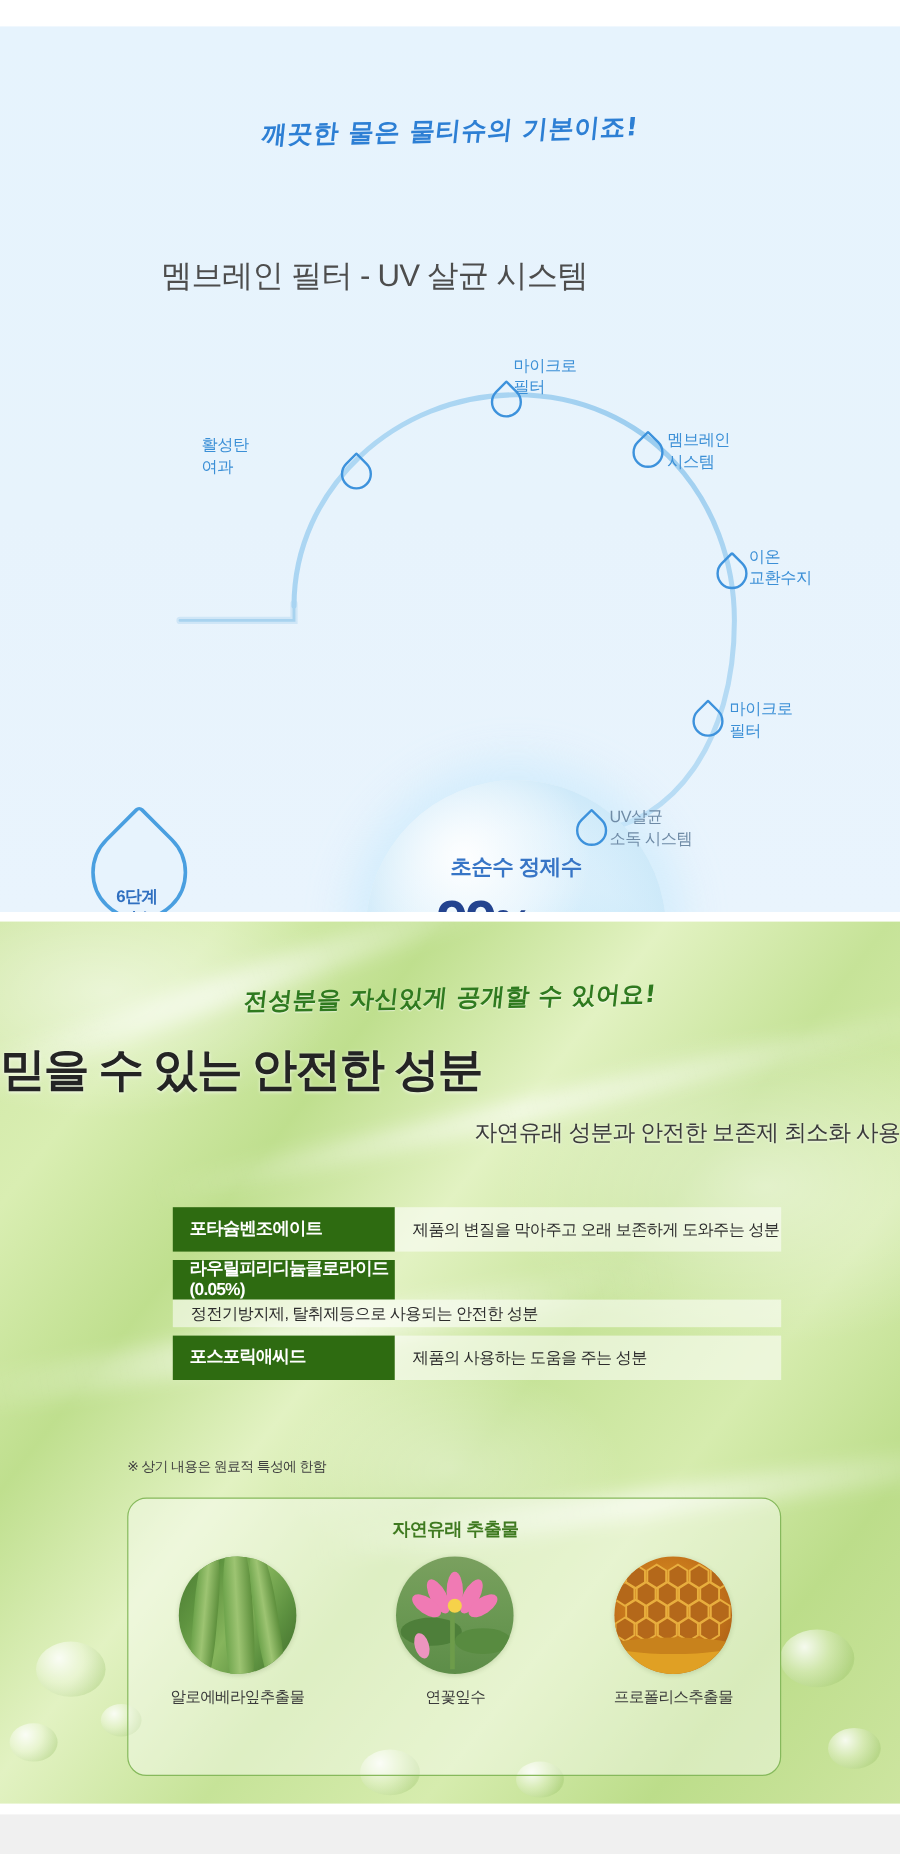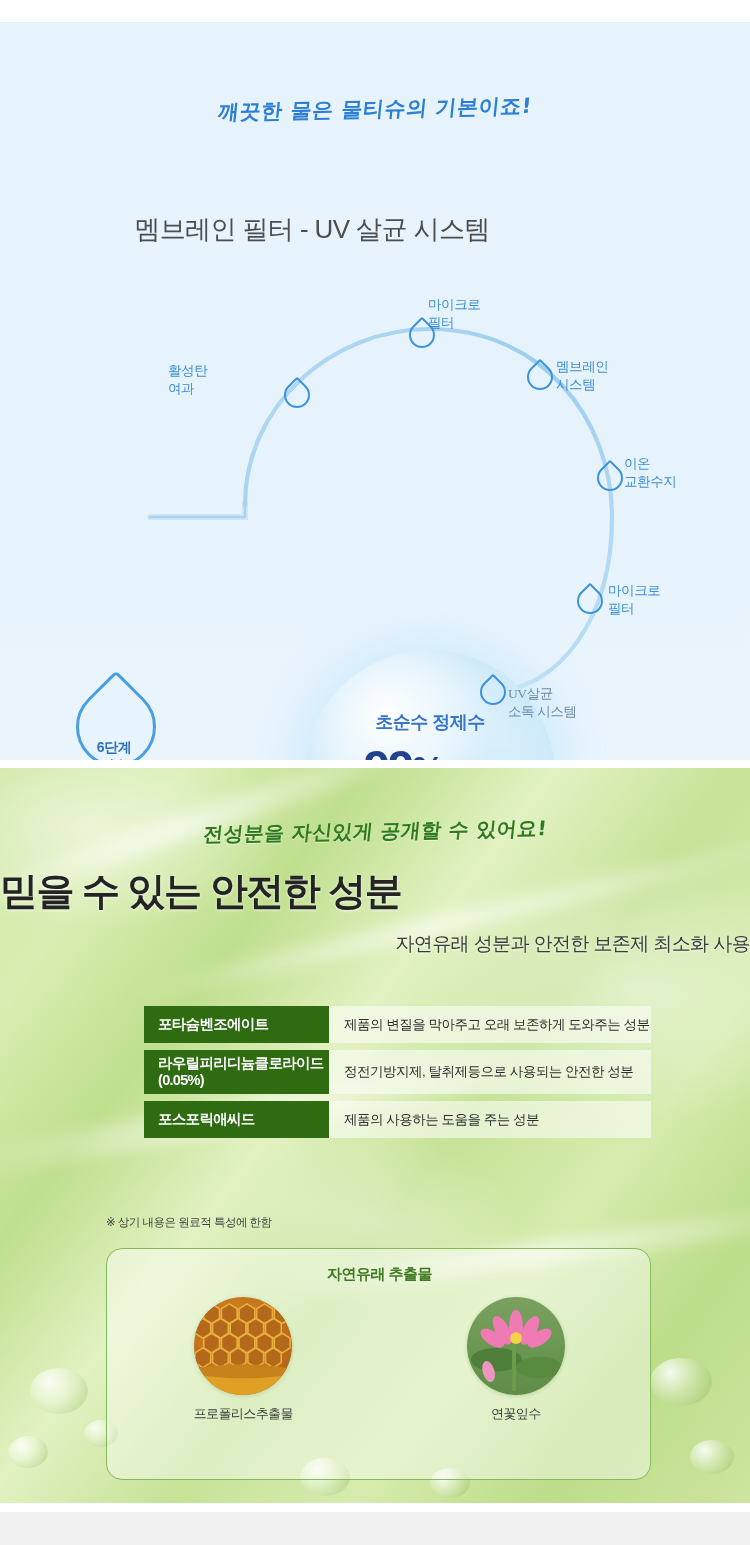--- a/index.html
+++ b/index.html
@@ -117,21 +117,21 @@
   }
 
   .ing-table{position:absolute;left:106px;top:238px;width:545px;}
   .ing-row{display:flex;height:37px;margin-bottom:7px;margin-left:38px;}
   .ing-name{
     width:185px;background:#2e6b11;color:#ffffff;
     display:flex;flex-direction:column;justify-content:center;
     padding-left:14px;box-sizing:border-box;
     font-size:14.5px;font-weight:bold;letter-spacing:-.7px;line-height:1.14;
   }
-  .ing-row.tall{height:44px;}
+  .ing-row.tall{height:56px;flex-direction:column;}
   .ing-desc{
     flex:1;background:rgba(255,255,255,.55);
     display:flex;align-items:center;padding-left:15px;box-sizing:border-box;
     font-size:13.5px;color:#2d2d2d;letter-spacing:-.5px;
   }
   .ing-note{
     position:absolute;left:106px;top:447px;
     font-size:11.5px;color:#3f3f3f;letter-spacing:-.5px;
   }
 
@@ -230,21 +230,21 @@
         <span>교환수지</span>
       </div>
 
       <div class="drop" style="left:577px;top:321px;"></div>
       <div class="dlabel" style="left:608px;top:315px;width:110px;">
         <span>마이크로</span><br>
         <span>필터</span>
       </div>
 
       <div class="drop" style="left:480px;top:412px;"></div>
-      <div class="dlabel gray" style="left:508px;top:418px;width:140px;font-family:Liberation Serif, serif;">
+      <div class="dlabel gray" style="left:508px;top:405px;width:140px;">
         <span>UV살균</span><br>
         <span>소독 시스템</span>
       </div>
 
     </div>
   </div>
 
   <div class="sec-green">
 
     <div class="leaf-streak" style="left:-60px;top:40px;width:520px;height:26px;transform:rotate(-19deg);"></div>
@@ -290,20 +290,48 @@
 
     </div>
 
     <div class="ing-note">※ 상기 내용은 원료적 특성에 한함</div>
 
     <div class="extract-card">
       <div class="extract-title">자연유래 추출물</div>
 
       <div class="ext-items">
 
+        <div class="ext-item">
+          <div class="ext-circle ph-aloe">
+            <div class="blade" style="left:12px;top:-8px;width:20px;height:120px;transform:rotate(5deg);border-radius:40%;"></div>
+            <div class="blade" style="left:38px;top:-14px;width:24px;height:130px;transform:rotate(-3deg);border-radius:40%;"></div>
+            <div class="blade" style="left:64px;top:-6px;width:19px;height:118px;transform:rotate(-9deg);border-radius:40%;"></div>
+          </div>
+          <div class="ext-cap">알로에베라잎추출물</div>
+        </div>
+
+        <div class="ext-item">
+          <div class="ext-circle ph-lotus">
+            <svg viewBox="0 0 100 100" style="position:absolute;left:0;top:0;width:100%;height:100%;">
+              <ellipse cx="30" cy="64" rx="26" ry="12" fill="#4e7f3a"></ellipse>
+              <ellipse cx="74" cy="72" rx="24" ry="11" fill="#588b40"></ellipse>
+              <rect x="46" y="44" width="4" height="52" fill="#6d9c4a"></rect>
+              <g fill="#f07ab4">
+                <ellipse cx="50" cy="30" rx="7" ry="17"></ellipse>
+                <ellipse cx="36" cy="34" rx="7" ry="16" transform="rotate(-28 36 34)"></ellipse>
+                <ellipse cx="64" cy="34" rx="7" ry="16" transform="rotate(28 64 34)"></ellipse>
+                <ellipse cx="26" cy="42" rx="7" ry="14" transform="rotate(-56 26 42)"></ellipse>
+                <ellipse cx="74" cy="42" rx="7" ry="14" transform="rotate(56 74 42)"></ellipse>
+              </g>
+              <circle cx="50" cy="42" r="6" fill="#f6d24a"></circle>
+              <ellipse cx="22" cy="76" rx="6" ry="11" fill="#ec95bf" transform="rotate(-16 22 76)"></ellipse>
+            </svg>
+          </div>
+          <div class="ext-cap">연꽃잎수</div>
+        </div>
 
         <div class="ext-item">
           <div class="ext-circle ph-honey">
             <svg viewBox="0 0 100 100" style="position:absolute;left:0;top:0;width:100%;height:100%;">
               <g fill="#b4681a" stroke="#e8ae3e" stroke-width="1.6">
                 <polygon points="10,12 18,7 26,12 26,22 18,27 10,22"></polygon>
                 <polygon points="28,12 36,7 44,12 44,22 36,27 28,22"></polygon>
                 <polygon points="46,12 54,7 62,12 62,22 54,27 46,22"></polygon>
                 <polygon points="64,12 72,7 80,12 80,22 72,27 64,22"></polygon>
                 <polygon points="82,12 90,7 98,12 98,22 90,27 82,22"></polygon>
@@ -323,40 +351,20 @@
                 <polygon points="55,57 63,52 71,57 71,67 63,72 55,67"></polygon>
                 <polygon points="73,57 81,52 89,57 89,67 81,72 73,67"></polygon>
               </g>
               <rect x="0" y="74" width="100" height="26" fill="#e0a024"></rect>
               <ellipse cx="50" cy="76" rx="52" ry="7" fill="#c8821c"></ellipse>
             </svg>
           </div>
           <div class="ext-cap">프로폴리스추출물</div>
         </div>
 
-        <div class="ext-item">
-          <div class="ext-circle ph-lotus">
-            <svg viewBox="0 0 100 100" style="position:absolute;left:0;top:0;width:100%;height:100%;">
-              <ellipse cx="30" cy="64" rx="26" ry="12" fill="#4e7f3a"></ellipse>
-              <ellipse cx="74" cy="72" rx="24" ry="11" fill="#588b40"></ellipse>
-              <rect x="46" y="44" width="4" height="52" fill="#6d9c4a"></rect>
-              <g fill="#f07ab4">
-                <ellipse cx="50" cy="30" rx="7" ry="17"></ellipse>
-                <ellipse cx="36" cy="34" rx="7" ry="16" transform="rotate(-28 36 34)"></ellipse>
-                <ellipse cx="64" cy="34" rx="7" ry="16" transform="rotate(28 64 34)"></ellipse>
-                <ellipse cx="26" cy="42" rx="7" ry="14" transform="rotate(-56 26 42)"></ellipse>
-                <ellipse cx="74" cy="42" rx="7" ry="14" transform="rotate(56 74 42)"></ellipse>
-              </g>
-              <circle cx="50" cy="42" r="6" fill="#f6d24a"></circle>
-              <ellipse cx="22" cy="76" rx="6" ry="11" fill="#ec95bf" transform="rotate(-16 22 76)"></ellipse>
-            </svg>
-          </div>
-          <div class="ext-cap">연꽃잎수</div>
-        </div>
-
       </div>
     </div>
 
   </div>
 
   <div class="bottom-gray"></div>
 
 </div>
 
 </body></html>

